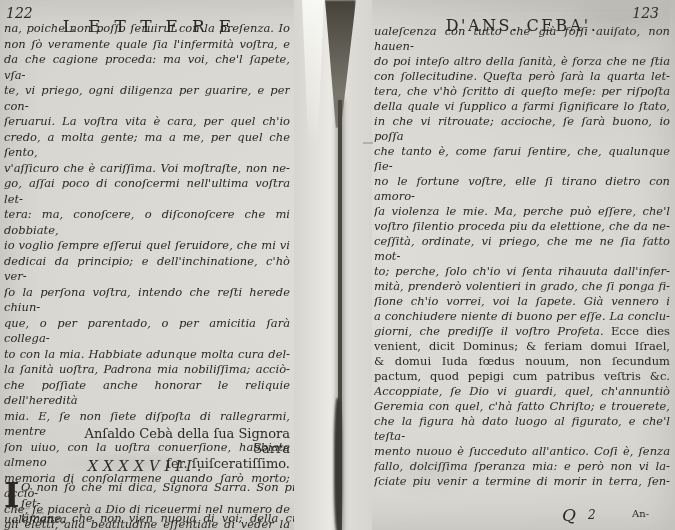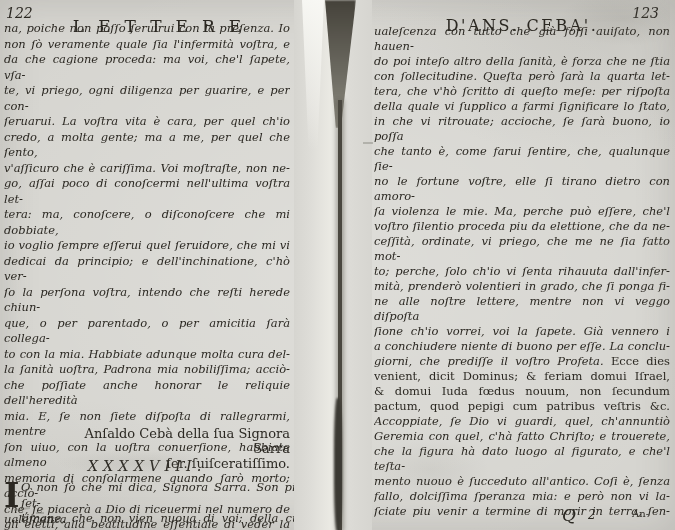--- a/index.html
+++ b/index.html
@@ -8,21 +8,21 @@
     background:#d6d5d0;
     background-image:
       radial-gradient(ellipse 320px 200px at 88% 4%, rgba(125,123,115,.14), transparent 70%),
       radial-gradient(ellipse 260px 160px at 8% 96%, rgba(125,123,115,.10), transparent 70%),
       radial-gradient(ellipse 500px 400px at 50% 50%, rgba(255,255,252,.20), transparent 80%);
     box-shadow: inset 0 0 40px rgba(70,68,60,.18);
     font-family:"DejaVu Serif","Liberation Serif",serif;
     color:#2b2822;
   }
   .page{position:absolute;top:0;height:530px;}
-  .page-left{left:0;width:294px;padding-left:20px;}
+  .page-left{left:0;width:294px;}
   .page-right{left:372px;width:303px;}
   .runhead{position:absolute;top:3px;left:0;right:0;height:20px;}
   .folio{position:absolute;top:2px;font-size:14px;font-style:italic;}
   .folio-l{left:6px;}
   .folio-r{right:16px;}
   .head{position:absolute;left:50%;transform:translateX(-50%);top:13px;font-size:17px;white-space:nowrap;}
   .head-l{letter-spacing:14px;padding-left:14px;}
   .head-r{letter-spacing:2.5px;font-size:16px;left:150px;}
   .textblock{position:absolute;font-style:italic;font-size:11.5px;}
   .tb-left{left:4px;top:21px;width:286px;line-height:15.5px;}
@@ -129,21 +129,20 @@
         <div class="tline"><span>tera, che v'hò ſcritto di queſto meſe: per riſpoſta</span></div>
         <div class="tline"><span>della quale vi ſupplico a farmi ſignificare lo ſtato,</span></div>
         <div class="tline"><span>in che vi ritrouate; accioche, ſe ſarà buono, io poſſa</span></div>
         <div class="tline"><span>che tanto è, come farui ſentire, che, qualunque ſie-</span></div>
         <div class="tline"><span>no le fortune voſtre, elle ſi tirano dietro con amoro-</span></div>
         <div class="tline"><span>ſa violenza le mie. Ma, perche può eſſere, che'l</span></div>
         <div class="tline"><span>voſtro ſilentio proceda piu da elettione, che da ne-</span></div>
         <div class="tline"><span>ceſſità, ordinate, vi priego, che me ne ſia fatto mot-</span></div>
         <div class="tline"><span>to; perche, ſolo ch'io vi ſenta rihauuta dall'infer-</span></div>
         <div class="tline"><span>mità, prenderò volentieri in grado, che ſi ponga fi-</span></div>
-        <div class="tline"><span>ne alle noſtre lettere, mentre non vi veggo diſpoſta</span></div>
         <div class="tline"><span>ſione ch'io vorrei, voi la ſapete. Già vennero i</span></div>
         <div class="tline"><span>a conchiudere niente di buono per eſſe. La conclu-</span></div>
         <div class="tline"><span>giorni, che prediſſe il voſtro Profeta. </span><span class="roman">Ecce dies</span></div>
         <div class="tline"><span class="roman">venient, dicit Dominus; &amp; feriam domui Iſrael,</span></div>
         <div class="tline"><span class="roman">&amp; domui Iuda fœdus nouum, non ſecundum</span></div>
         <div class="tline"><span class="roman">pactum, quod pepigi cum patribus veſtris &amp;c.</span></div>
         <div class="tline"><span>Accoppiate, ſe Dio vi guardi, quel, ch'annuntiò</span></div>
         <div class="tline"><span>Geremia con quel, c'hà fatto Chriſto; e trouerete,</span></div>
         <div class="tline"><span>che la figura hà dato luogo al figurato, e che'l teſta-</span></div>
         <div class="tline"><span>mento nuouo è ſucceduto all'antico. Coſi è, ſenza</span></div>

